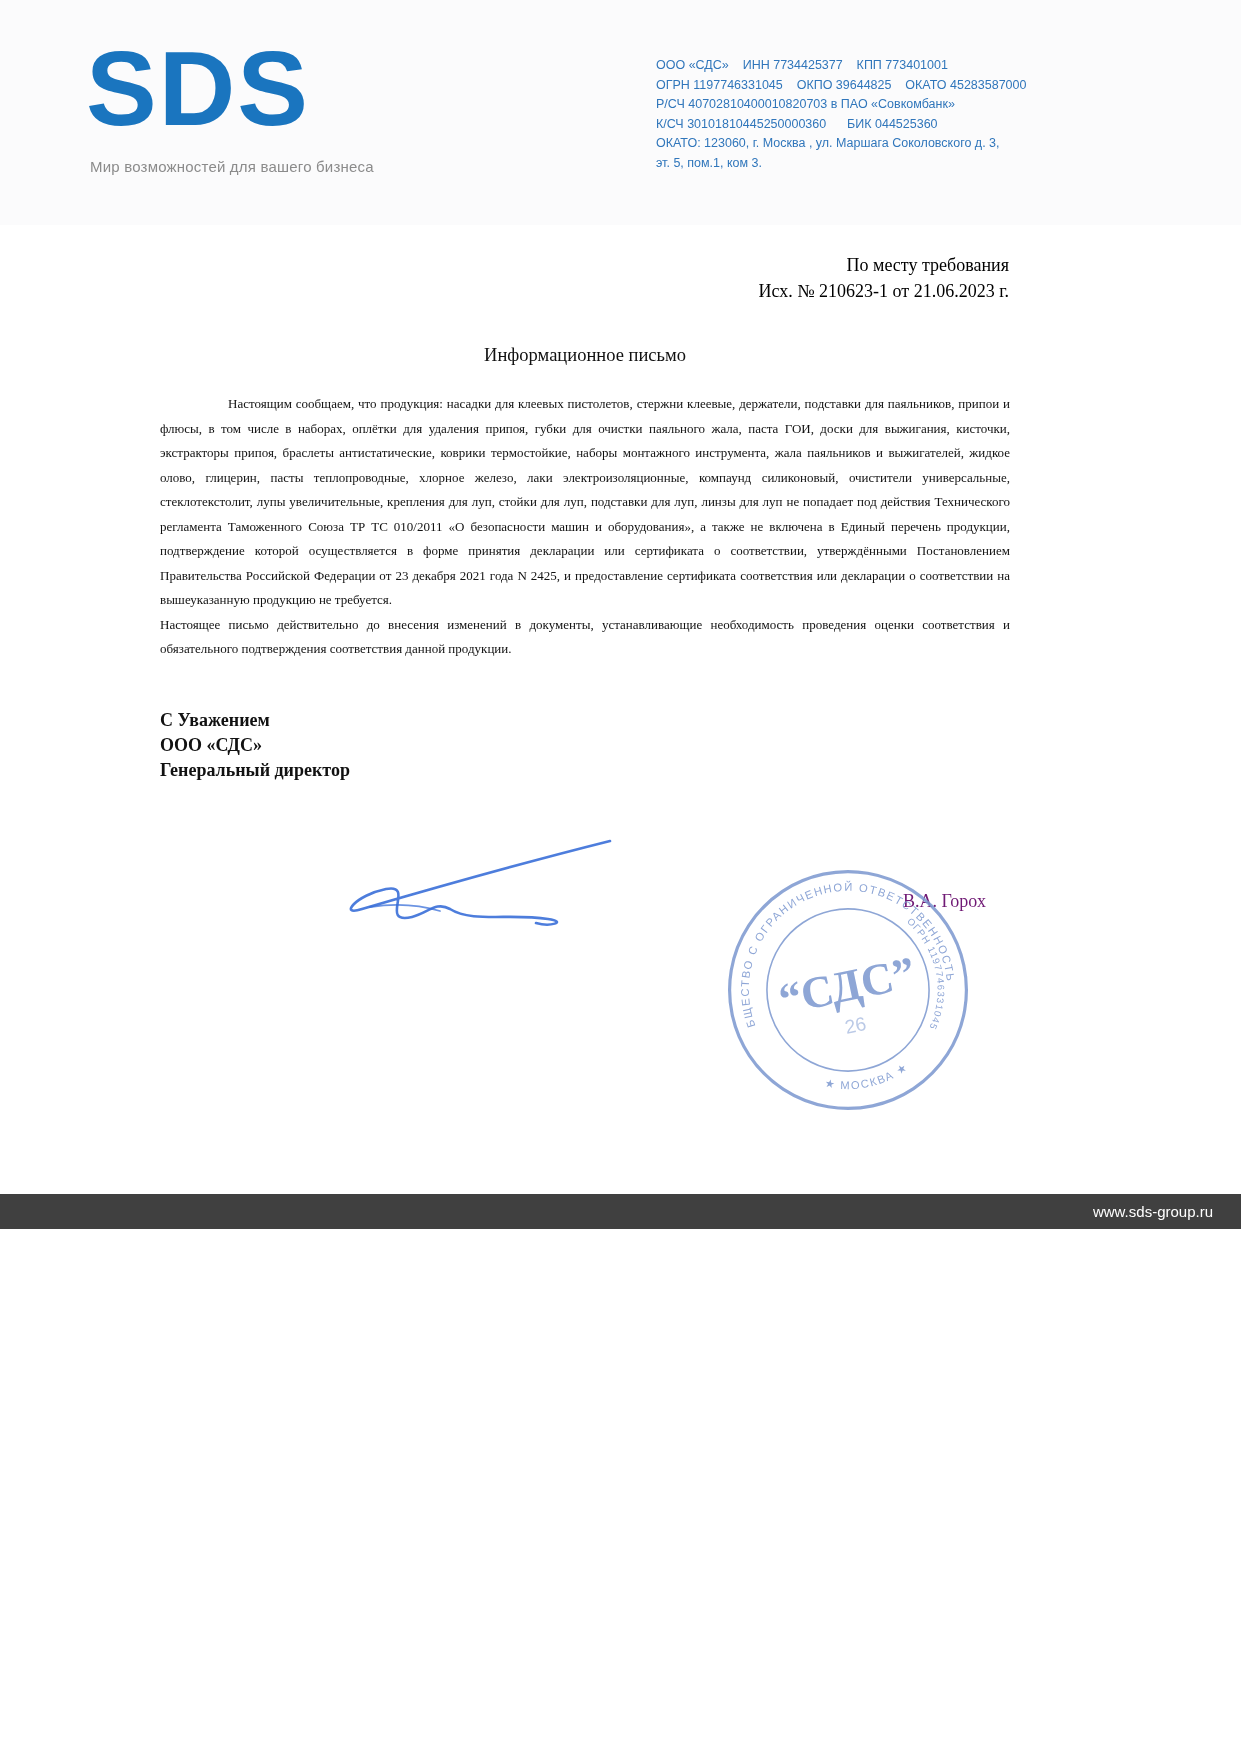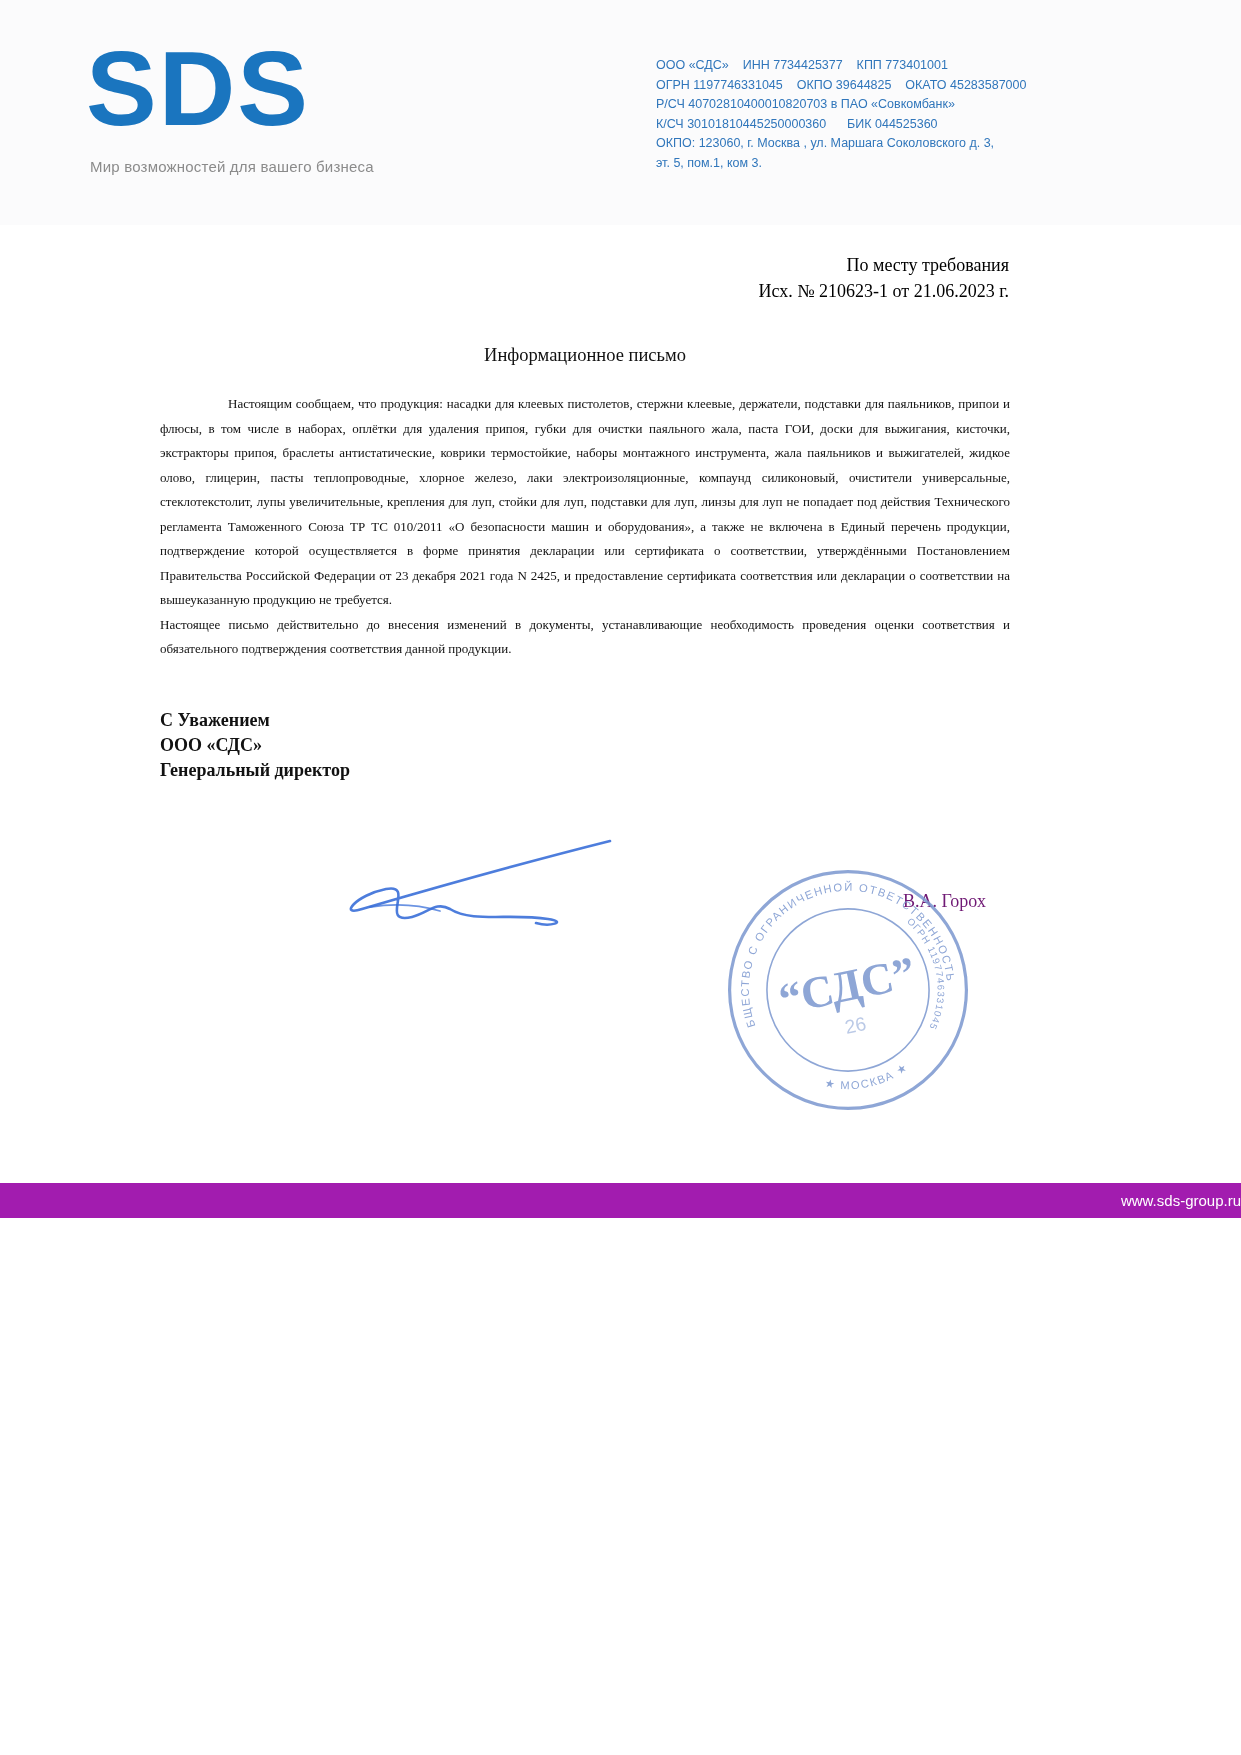--- a/index.html
+++ b/index.html
@@ -143,48 +143,49 @@
   .stamp-sub {
     font-family: "Liberation Sans", sans-serif;
     font-size: 18px;
     fill: #7b97cf;
     opacity: 0.6;
   }
 
   
   .footer {
     position: absolute;
-    bottom: 15px; left: 0;
+    bottom: 4px; left: 0;
     width: 100%;
     height: 35px;
-    background: #a21caf;
+    background: #404040;
     display: flex;
     align-items: center;
     justify-content: flex-end;
+    padding-right: 28px;
   }
   .footer span {
     font-family: "Liberation Sans", sans-serif;
     font-size: 15px;
     color: #ffffff;
   }
 </style>
 </head>
 <body>
 
 <div class="page">
 
   <div class="header">
     <div class="logo">SDS</div>
     <div class="tagline">Мир возможностей для вашего бизнеса</div>
     <div class="company-info">
       <div class="info-line">ООО «СДС»    ИНН 7734425377    КПП 773401001</div>
       <div class="info-line">ОГРН 1197746331045    ОКПО 39644825    ОКАТО 45283587000</div>
       <div class="info-line">Р/СЧ 40702810400010820703 в ПАО «Совкомбанк»</div>
       <div class="info-line">К/СЧ 30101810445250000360      БИК 044525360</div>
-      <div class="info-line">ОКПО: 123060, г. Москва , ул. Маршага Соколовского д. 3,</div>
+      <div class="info-line">ОКАТО: 123060, г. Москва , ул. Маршага Соколовского д. 3,</div>
       <div class="info-line">эт. 5, пом.1, ком 3.</div>
     </div>
   </div>
 
   <div class="meta">
     <div>По месту требования</div>
     <div>Исх. № 210623-1 от 21.06.2023 г.</div>
   </div>
 
   <div class="content">

